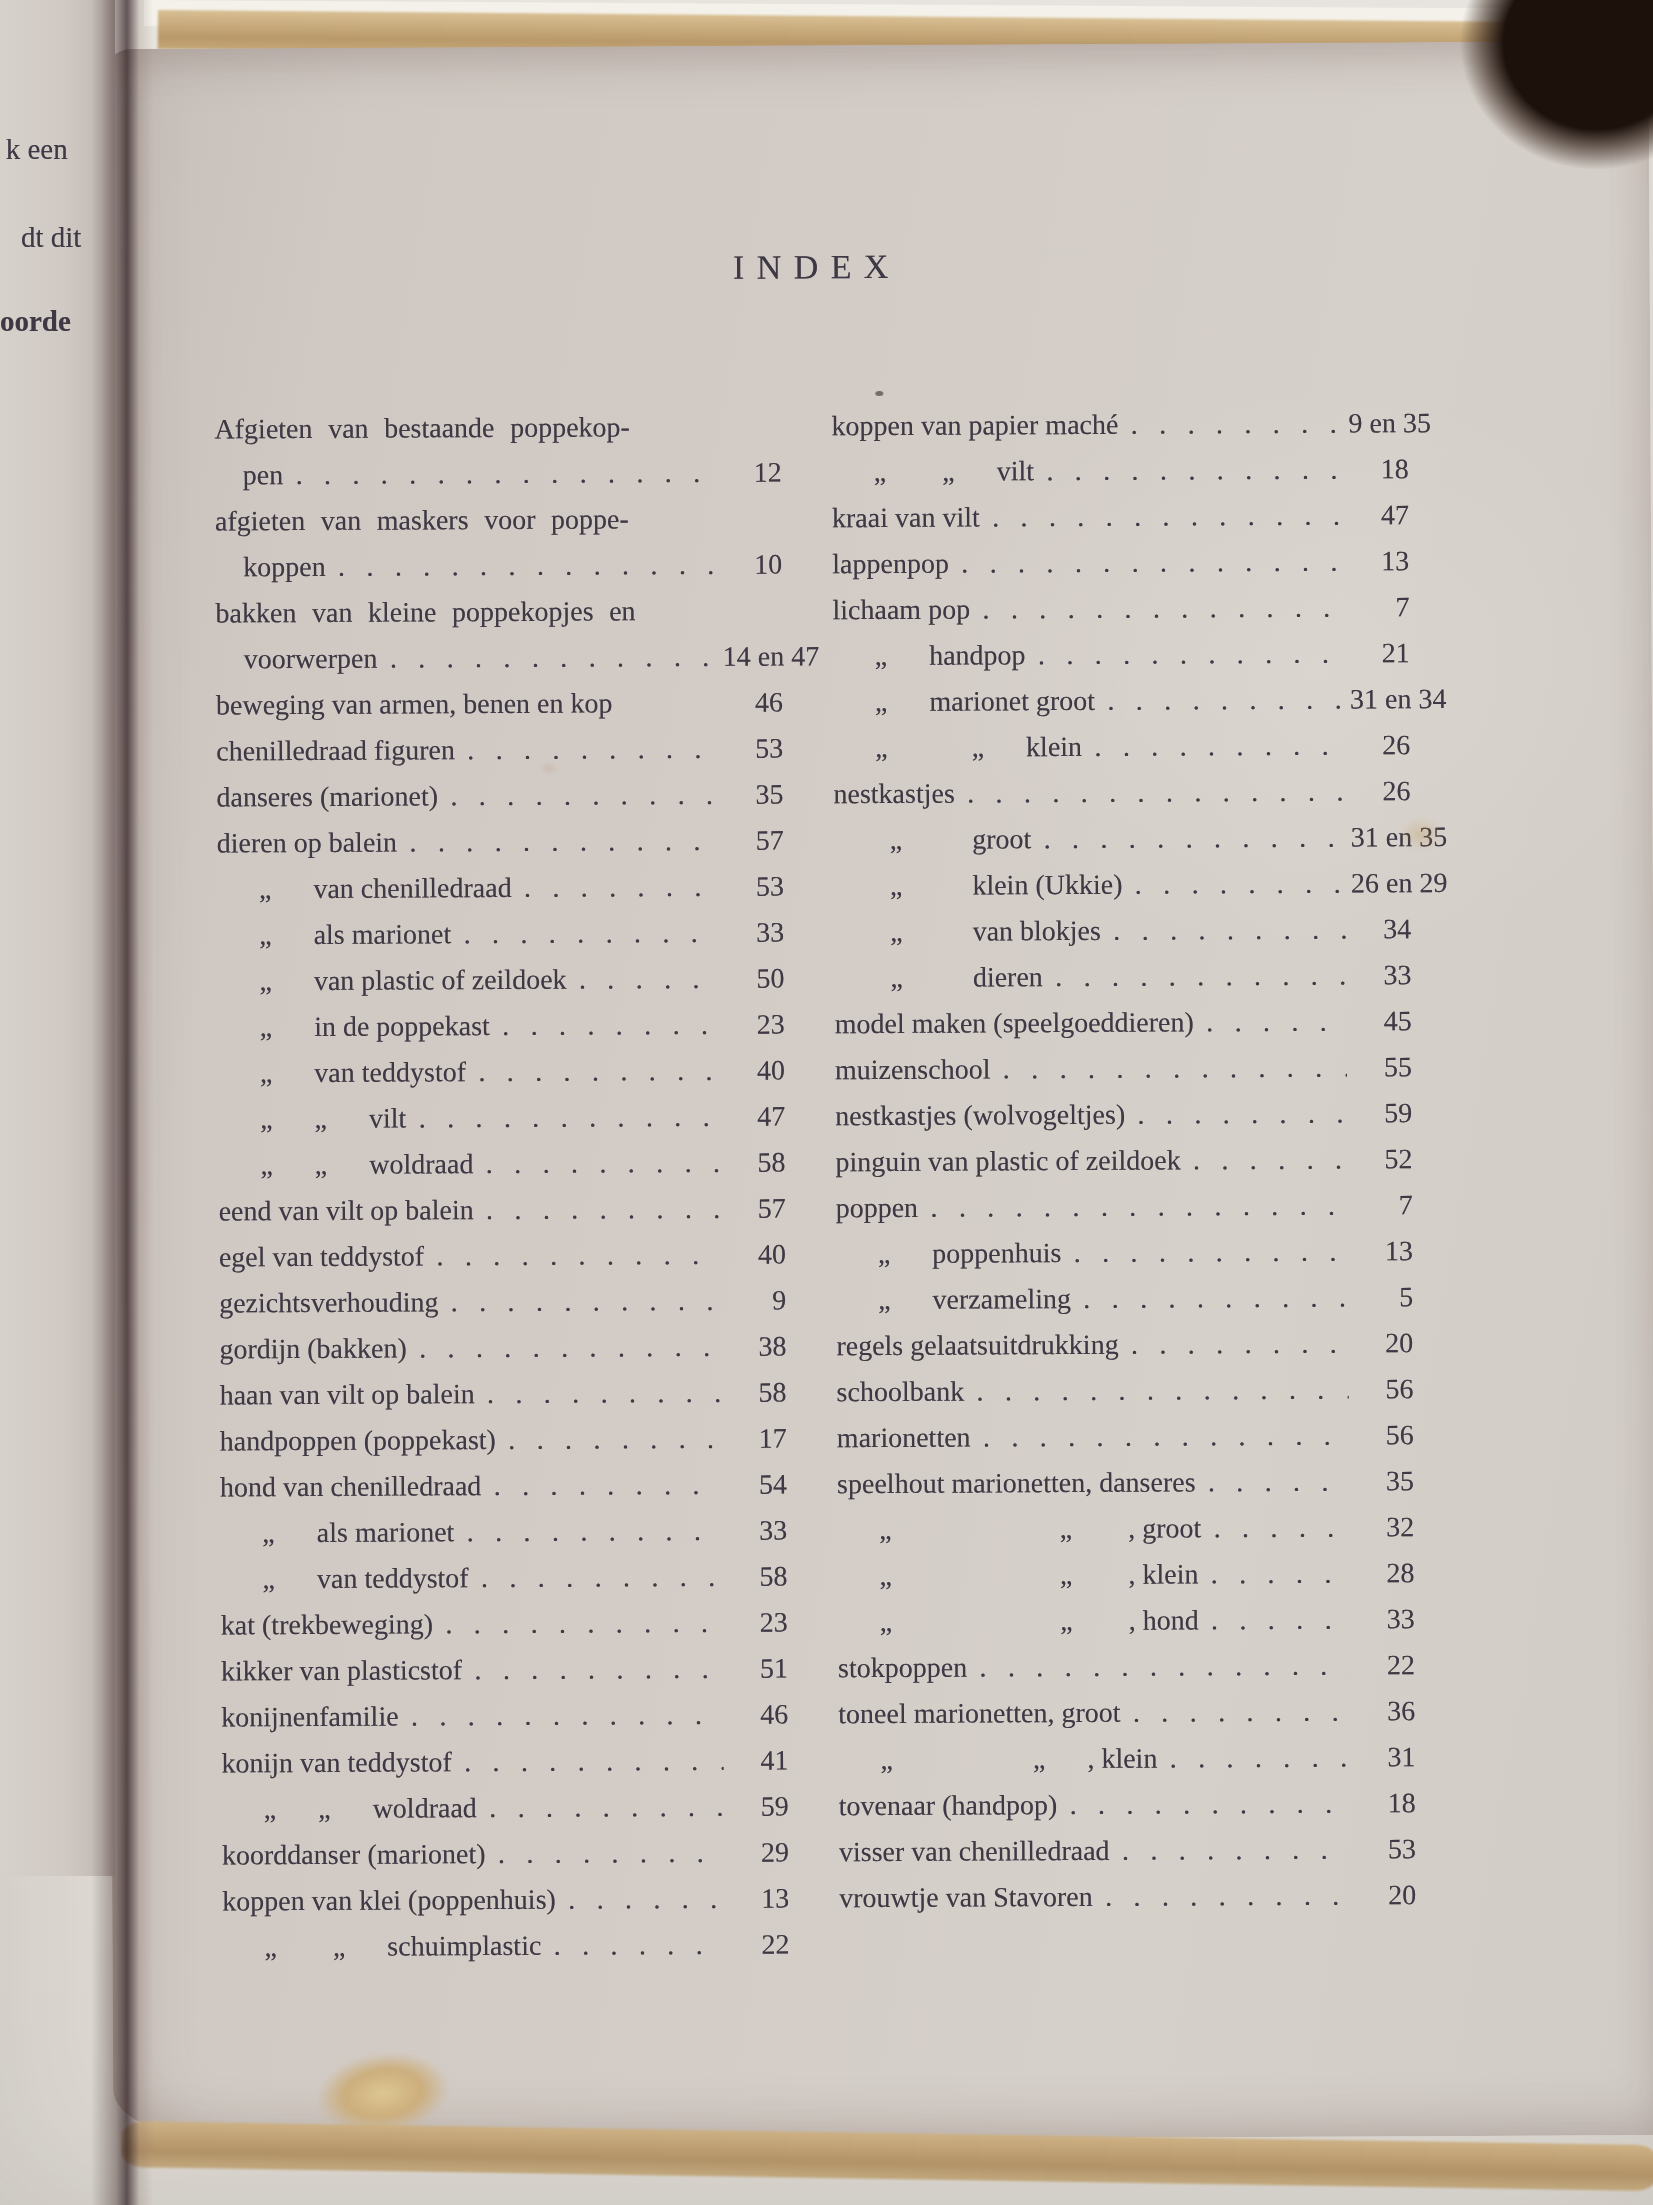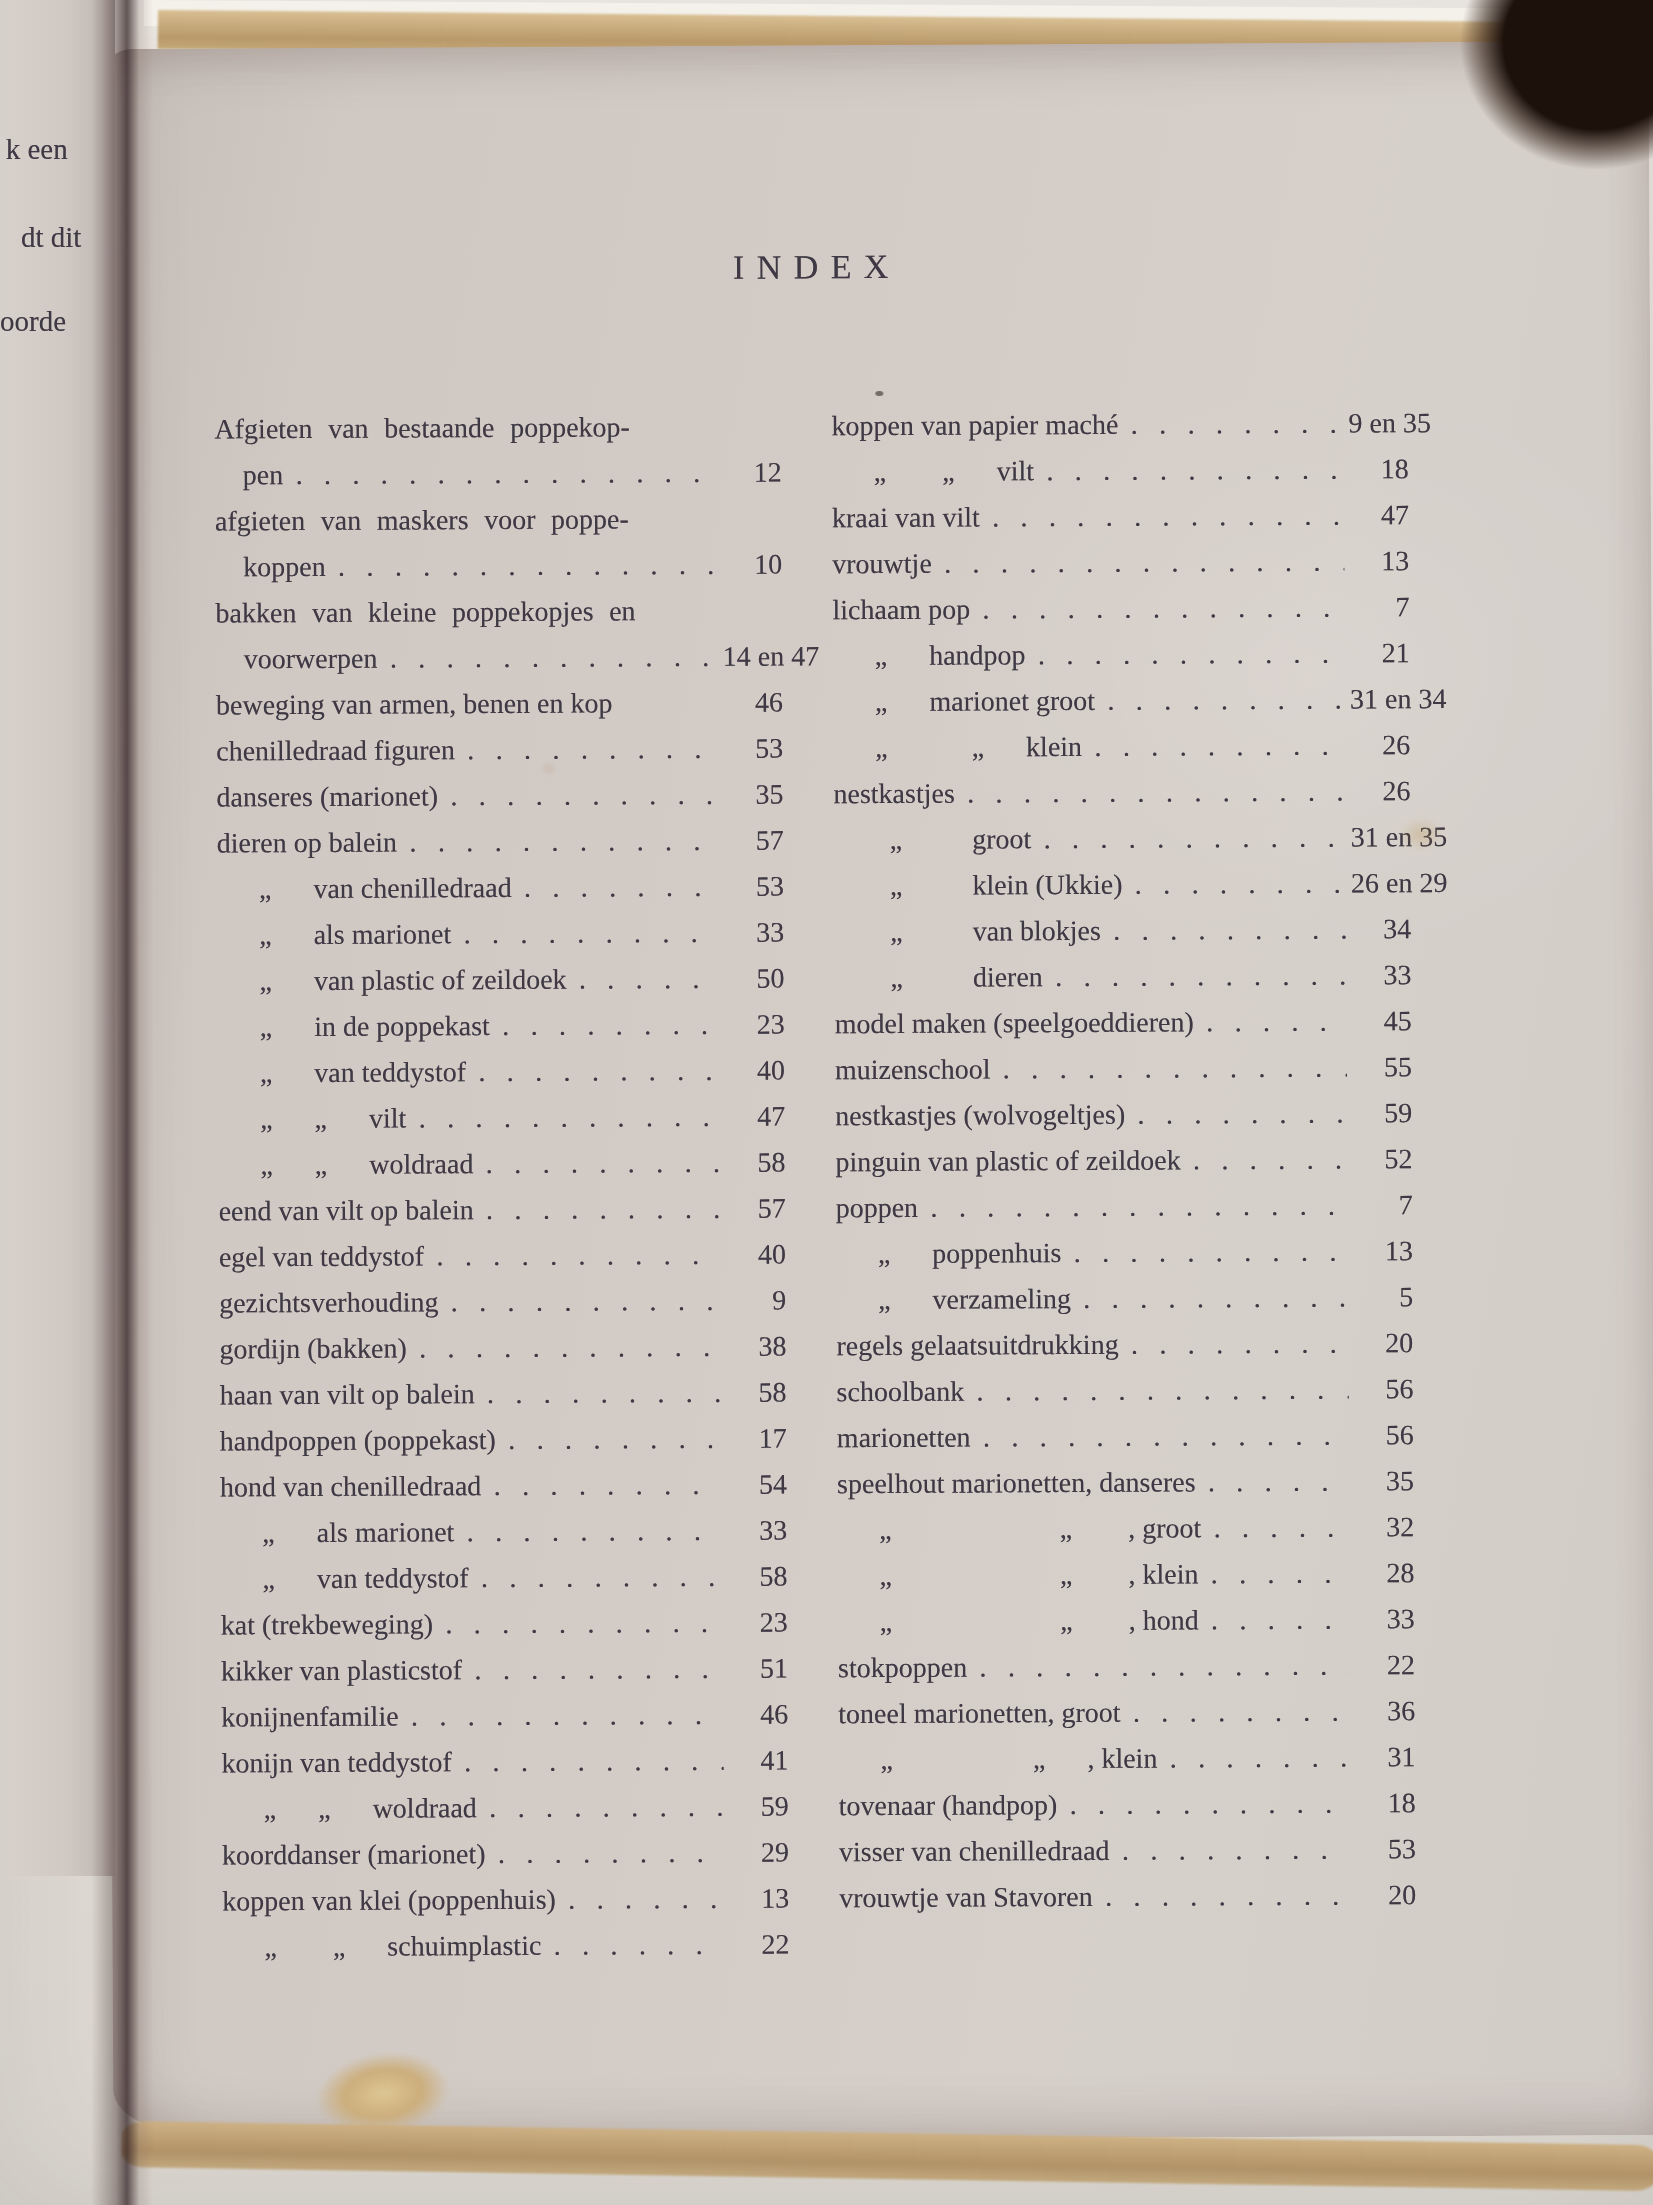--- a/index.html
+++ b/index.html
@@ -47,21 +47,21 @@
   .row .dots{flex:1 1 auto;overflow:hidden;white-space:nowrap;letter-spacing:7.2px;margin:0 4.8px 0 12.4px;}
   .row .pg{min-width:60px;text-align:right;white-space:pre;}
   .row.head .lbl{word-spacing:8.6px;}
   
   .facing{position:absolute;left:0;top:0;width:115px;height:1876px;
     background:linear-gradient(90deg,#d7d1cb 0%,#d1cac4 55%,#c2bab5 88%,#a79d99 100%);}
   .frag{position:absolute;font-size:29px;color:var(--ink);white-space:pre;
         text-shadow:0 0 0.5px rgba(62,57,68,.5);}
   .frag.f1{left:5.7px;top:133px;}
   .frag.f2{left:1px;top:221px;margin-left:20px;}
-  .frag.f3{left:0px;top:305px;}
+  .frag.f3{left:0px;top:305px;font-weight:bold;}
   
   .gutter{position:absolute;left:91px;top:0;width:62px;height:2205px;
     background:linear-gradient(90deg,rgba(80,60,58,0) 0%,rgba(82,62,60,.45) 40%,rgba(47,30,33,.72) 58%,rgba(130,108,100,.22) 78%,rgba(0,0,0,0) 100%);
     filter:blur(0.5px);}
   .gutter-frays{position:absolute;left:316px;top:2053px;width:134px;height:81px;
     background:radial-gradient(closest-side,#ddc794,#ccae7c 58%,rgba(204,174,124,0) 100%);
     filter:blur(1.9px);transform:rotate(-8deg);}
   
   .edge-bottom{position:absolute;left:122px;top:2121px;width:1536px;height:46px;
     background:linear-gradient(180deg,#cdb185,#b29267 65%,#c2a87e);
@@ -269,21 +269,21 @@
     <span class="lbl">  „  „  vilt</span>
     <span class="dots">. . . . . . . . . . . . . . . . . . . . . . . . . . . . . . . . . . . . . . . . . . . . . . . . . . . . . . . . . . . . </span>
     <span class="pg">18</span>
   </div>
             <div class="row">
     <span class="lbl">kraai van vilt</span>
     <span class="dots">. . . . . . . . . . . . . . . . . . . . . . . . . . . . . . . . . . . . . . . . . . . . . . . . . . . . . . . . . . . . </span>
     <span class="pg">47</span>
   </div>
             <div class="row">
-    <span class="lbl">vrouwtje</span>
+    <span class="lbl">lappenpop</span>
     <span class="dots">. . . . . . . . . . . . . . . . . . . . . . . . . . . . . . . . . . . . . . . . . . . . . . . . . . . . . . . . . . . . </span>
     <span class="pg">13</span>
   </div>
             <div class="row">
     <span class="lbl">lichaam pop</span>
     <span class="dots">. . . . . . . . . . . . . . . . . . . . . . . . . . . . . . . . . . . . . . . . . . . . . . . . . . . . . . . . . . . . </span>
     <span class="pg">7</span>
   </div>
             <div class="row">
     <span class="lbl">  „  handpop</span>

